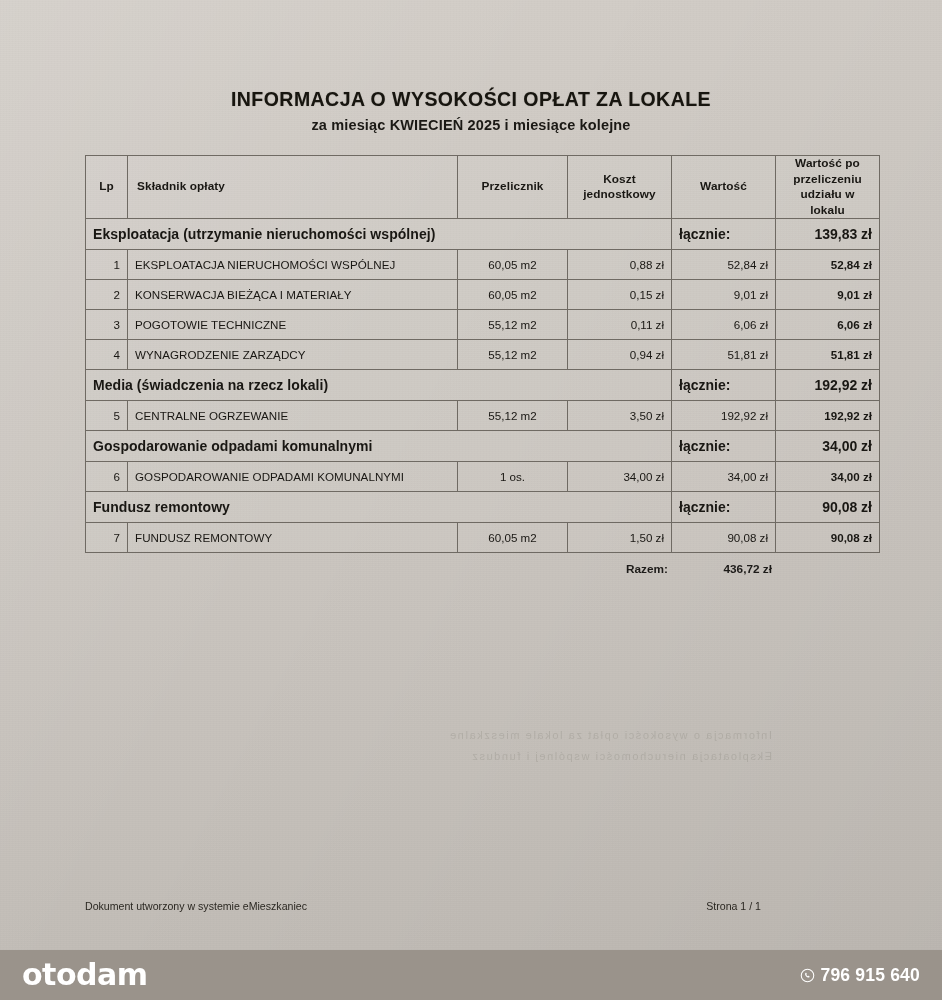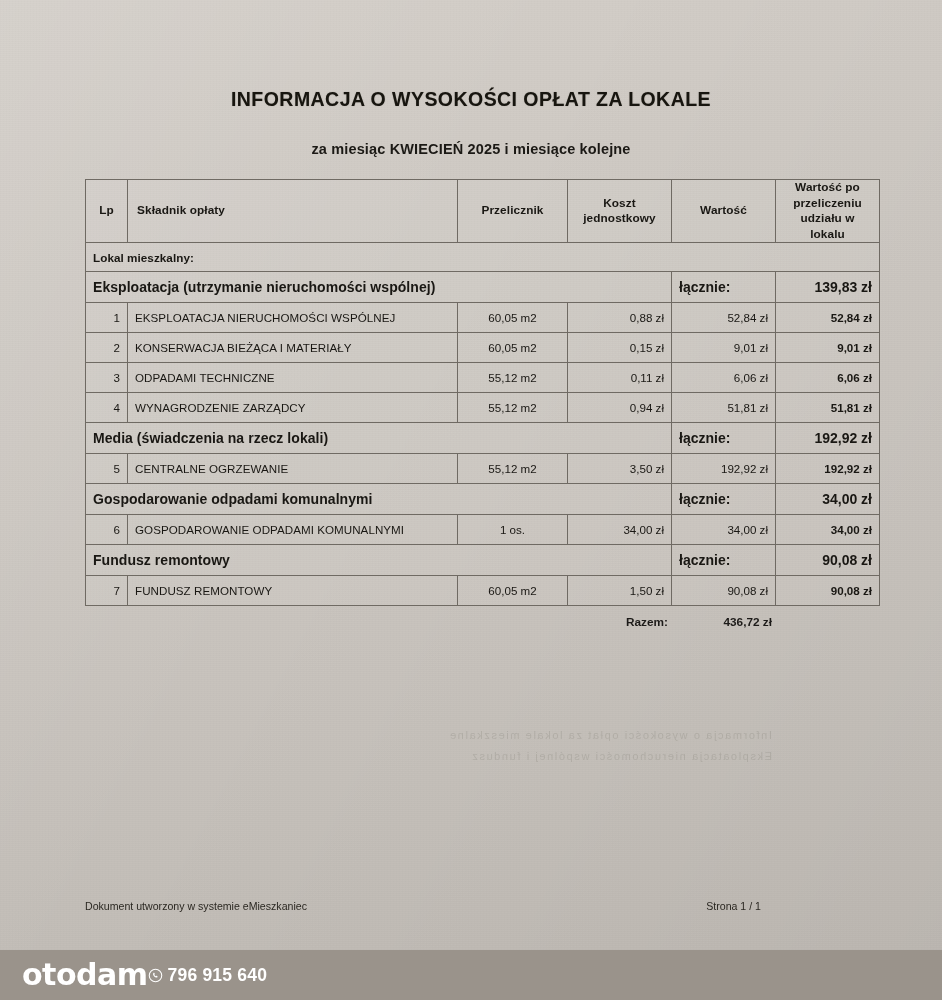--- a/index.html
+++ b/index.html
@@ -51,21 +51,21 @@
     font-weight: bold;
     letter-spacing: .45px;
     margin-top: 88px;
     color: #17150f;
     text-shadow: 0 0 1px rgba(60,55,48,.35);
   }
   .subtitle {
     text-align: center;
     font-size: 14.5px;
     font-weight: bold;
-    margin-top: 30px;
+    margin-top: 6px;
     color: #1b1915;
     letter-spacing: .15px;
   }
 
   
   .tbl-wrap { margin-top: 22px; }
   table.fees {
     border-collapse: collapse;
     width: 794px;
     margin-left: 85px;
@@ -200,20 +200,21 @@
 
   
   .brandbar {
     position: absolute;
     left: 0; top: 950px;
     width: 942px;
     height: 50px;
     background: #9a938b;
     display: flex;
     align-items: center;
+    justify-content: space-between;
     padding: 0 22px;
     box-sizing: border-box;
   }
   .brand-logo {
     color: #ffffff;
     font-size: 30px;
     font-weight: bold;
     letter-spacing: -0.5px;
     line-height: 1;
     font-family: "DejaVu Sans", sans-serif;
@@ -259,23 +260,20 @@
           <tr>
             <th class="h-lp">Lp</th>
             <th class="h-name">Składnik opłaty</th>
             <th>Przelicznik</th>
             <th>Koszt jednostkowy</th>
             <th>Wartość</th>
             <th>Wartość po przeliczeniu udziału w lokalu</th>
           </tr>
         </thead>
         <tbody id="fees-body">
-            <tr class="sub-head">
-              <td class="name" colspan="6">Lokal mieszkalny:</td>
-            </tr>
             <tr class="section">
               <td class="name" colspan="4">Eksploatacja (utrzymanie nieruchomości wspólnej)</td>
               <td class="lbl-tot">łącznie:</td>
               <td class="num-b">139,83 zł</td>
             </tr>
             <tr class="item">
               <td class="lp">1</td>
               <td class="name">EKSPLOATACJA NIERUCHOMOŚCI WSPÓLNEJ</td>
               <td class="prz">60,05 m2</td>
               <td class="num">0,88 zł</td>
@@ -285,21 +283,21 @@
             <tr class="item">
               <td class="lp">2</td>
               <td class="name">KONSERWACJA BIEŻĄCA I MATERIAŁY</td>
               <td class="prz">60,05 m2</td>
               <td class="num">0,15 zł</td>
               <td class="num">9,01 zł</td>
               <td class="num-b">9,01 zł</td>
             </tr>
             <tr class="item">
               <td class="lp">3</td>
-              <td class="name">ODPADAMI TECHNICZNE</td>
+              <td class="name">POGOTOWIE TECHNICZNE</td>
               <td class="prz">55,12 m2</td>
               <td class="num">0,11 zł</td>
               <td class="num">6,06 zł</td>
               <td class="num-b">6,06 zł</td>
             </tr>
             <tr class="item">
               <td class="lp">4</td>
               <td class="name">WYNAGRODZENIE ZARZĄDCY</td>
               <td class="prz">55,12 m2</td>
               <td class="num">0,94 zł</td>

